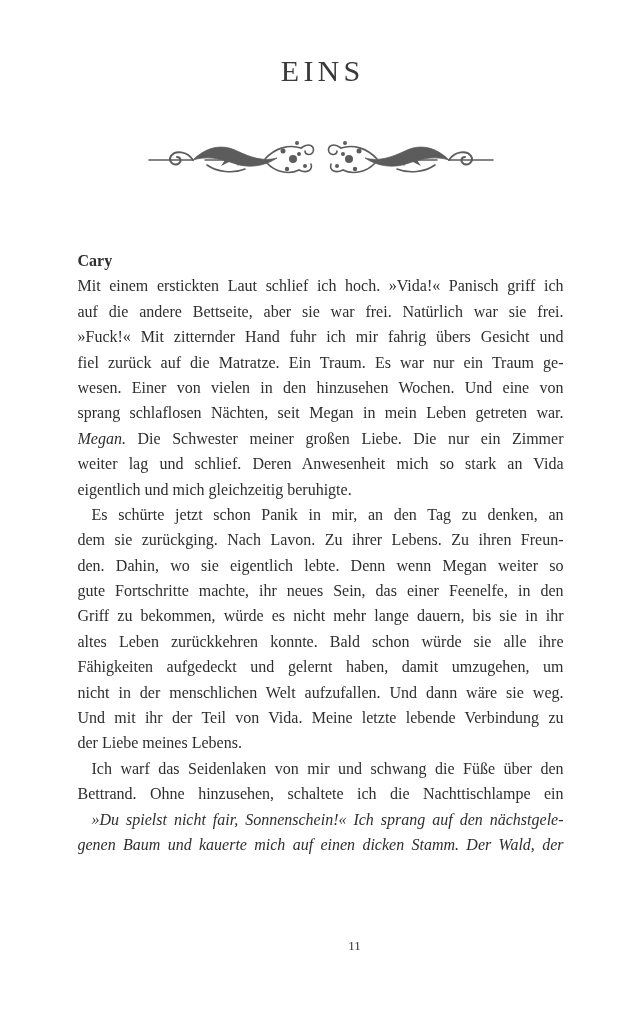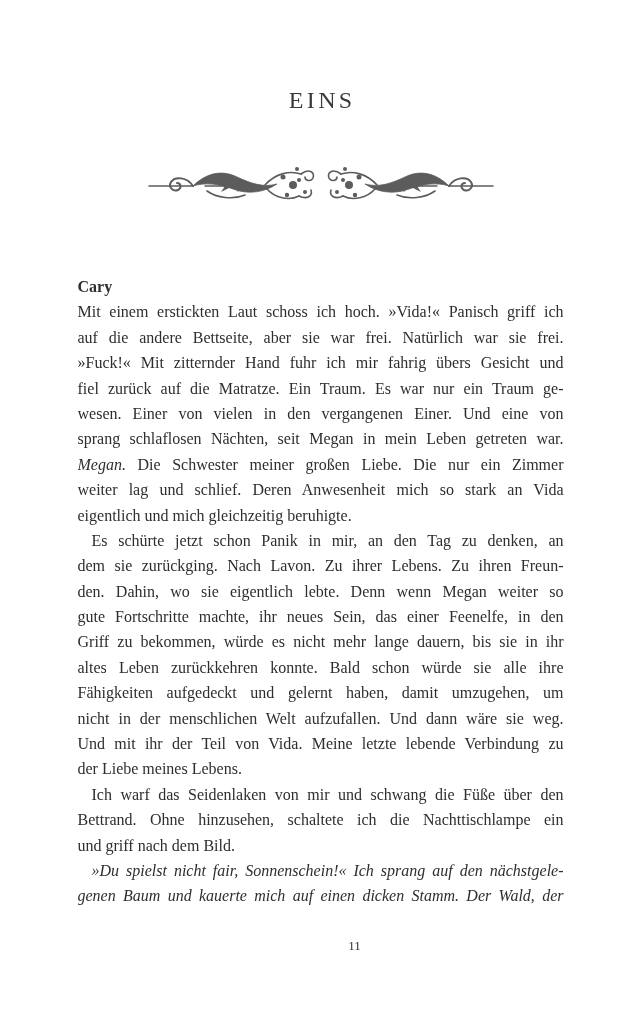--- a/index.html
+++ b/index.html
@@ -7,23 +7,23 @@
     position: relative;
     width: 641px;
     height: 1020px;
     margin: 0 auto;
     background: #ffffff;
     font-family: "Liberation Serif", serif;
     color: #2e2e2e;
     overflow: hidden;
   }
   .chapter-title {
-    padding-top: 88px;
+    padding-top: 56px;
     text-align: center;
-    font-size: 24px;
+    font-size: 30px;
     line-height: 1;
     font-weight: 400;
     letter-spacing: 0.14em;
     text-indent: 0.14em; 
     color: #3a3a3a;
   }
   .ornament-wrap {
     margin-top: 52px;
     height: 44px;
     text-align: center;
@@ -102,25 +102,25 @@
       <use href="#orn-half"></use>
       <use href="#orn-half" transform="translate(348 0) scale(-1 1)"></use>
     </svg>
   </div>
 
   <div class="content">
 
     <div class="line last pov-heading">Cary</div>
 
     <div>
-      <div class="line">Mit einem erstickten Laut schoss ich hoch. »Vida!« Panisch griff ich</div>
+      <div class="line">Mit einem erstickten Laut schlief ich hoch. »Vida!« Panisch griff ich</div>
       <div class="line">auf die andere Bettseite, aber sie war frei. Natürlich war sie frei.</div>
       <div class="line">»Fuck!« Mit zitternder Hand fuhr ich mir fahrig übers Gesicht und</div>
       <div class="line">fiel zurück auf die Matratze. Ein Traum. Es war nur ein Traum ge-</div>
-      <div class="line">wesen. Einer von vielen in den vergangenen Einer. Und eine von</div>
+      <div class="line">wesen. Einer von vielen in den hinzusehen Wochen. Und eine von</div>
       <div class="line">sprang schlaflosen Nächten, seit Megan in mein Leben getreten war.</div>
       <div class="line"><span class="italic">Megan.</span> <span>Die Schwester meiner großen Liebe. Die nur ein Zimmer</span></div>
       <div class="line">weiter lag und schlief. Deren Anwesenheit mich so stark an Vida</div>
       <div class="line last">eigentlich und mich gleichzeitig beruhigte.</div>
     </div>
 
     <div>
       <div class="line indent">Es schürte jetzt schon Panik in mir, an den Tag zu denken, an</div>
       <div class="line">dem sie zurückging. Nach Lavon. Zu ihrer Lebens. Zu ihren Freun-</div>
       <div class="line">den. Dahin, wo sie eigentlich lebte. Denn wenn Megan weiter so</div>
@@ -129,21 +129,20 @@
       <div class="line">altes Leben zurückkehren konnte. Bald schon würde sie alle ihre</div>
       <div class="line">Fähigkeiten aufgedeckt und gelernt haben, damit umzugehen, um</div>
       <div class="line">nicht in der menschlichen Welt aufzufallen. Und dann wäre sie weg.</div>
       <div class="line">Und mit ihr der Teil von Vida. Meine letzte lebende Verbindung zu</div>
       <div class="line last">der Liebe meines Lebens.</div>
     </div>
 
     <div>
       <div class="line indent">Ich warf das Seidenlaken von mir und schwang die Füße über den</div>
       <div class="line">Bettrand. Ohne hinzusehen, schaltete ich die Nachttischlampe ein</div>
-      <div class="line last">und griff nach dem Bild.</div>
     </div>
 
     <div class="para-italic">
       <div class="line indent">»Du spielst nicht fair, Sonnenschein!« Ich sprang auf den nächstgele-</div>
       <div class="line">genen Baum und kauerte mich auf einen dicken Stamm. Der Wald, der</div>
     </div>
 
   </div>
 
   <div class="page-number">11</div>

